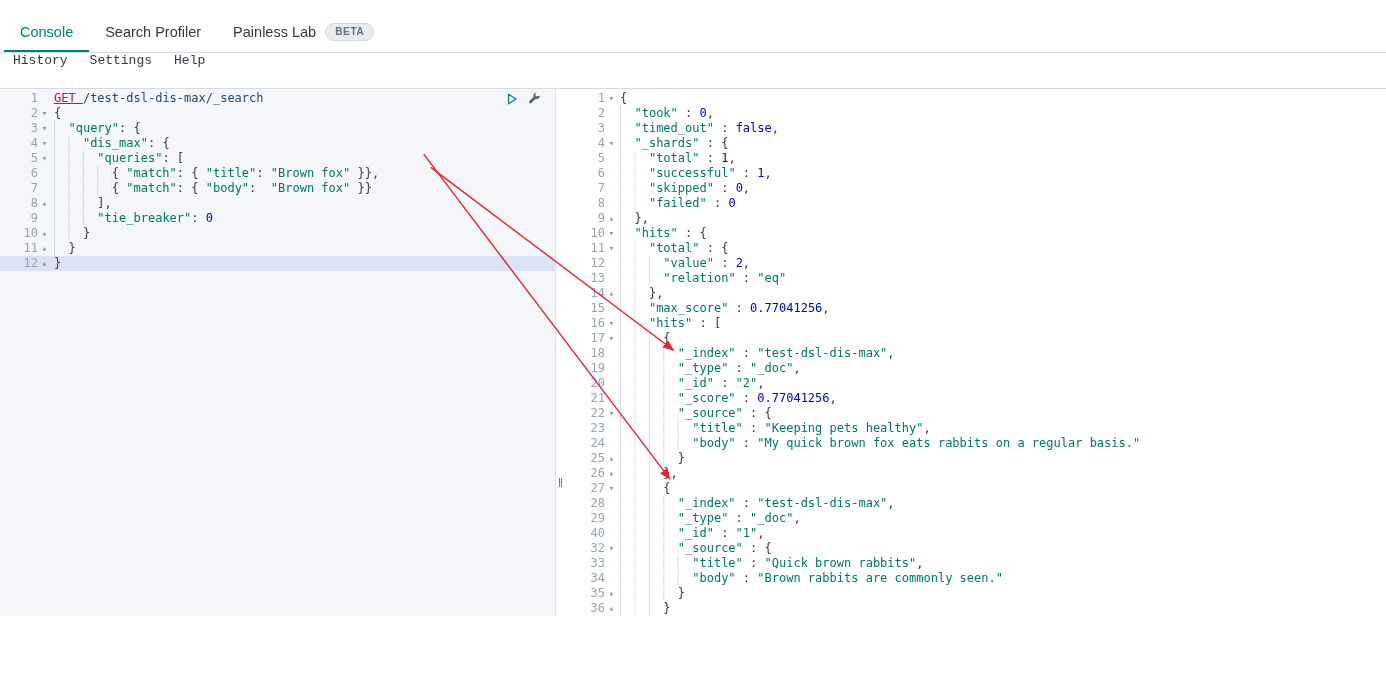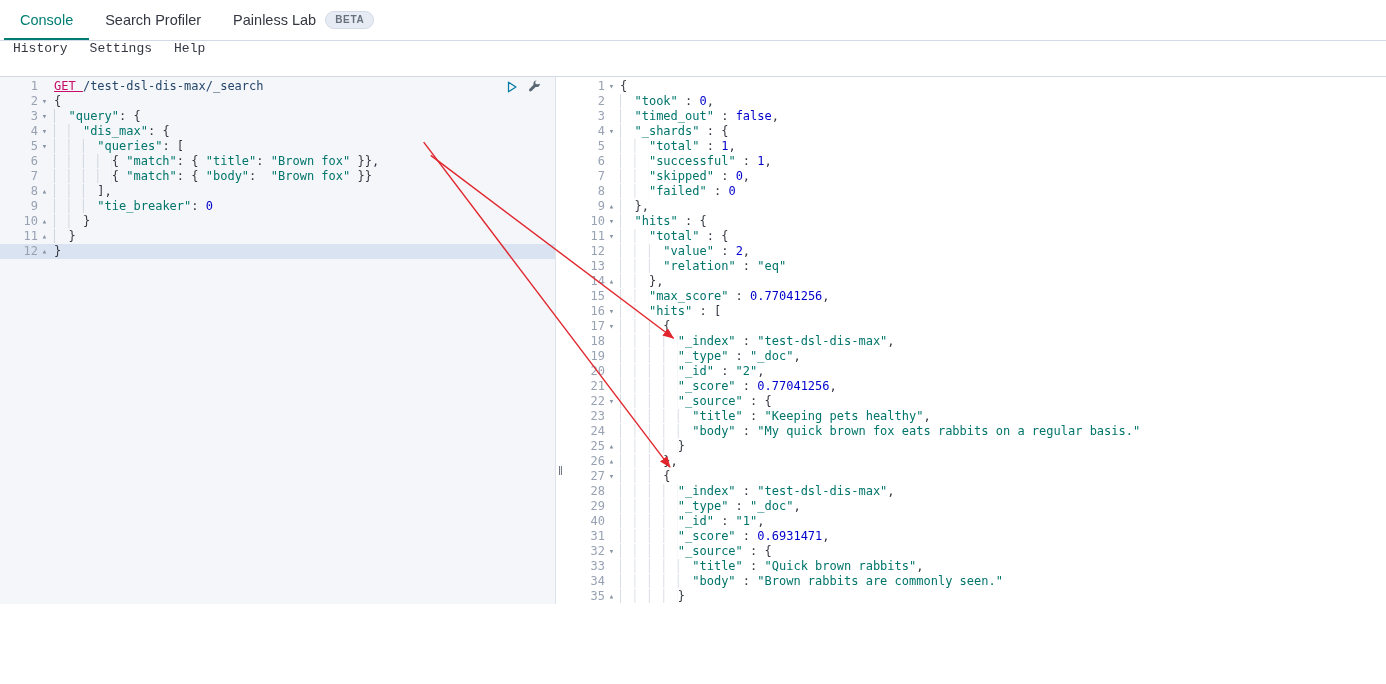--- a/index.html
+++ b/index.html
@@ -2,21 +2,21 @@
 <html style="--accent: #017D73; --border: #D3DAE6; --paneBg: #F4F6F9; --activeLine: #D9E3F1; --gutter: #98A2B3; --method: #C80A68; --url: #25466B; --key: #00756B; --punct: #343741; --number: #0000CD; --arrow: #E1262D;"><head>
 <meta charset="utf-8">
 <style>
   :root{
     --accent:#017D73; --border:#D3DAE6; --paneBg:#F4F6F9; --activeLine:#D9E3F1;
     --gutter:#98A2B3; --method:#C80A68; --url:#25466B; --key:#00756B;
     --punct:#343741; --number:#0000CD; --arrow:#E1262D;
   }
   html,body{margin:0;padding:0;background:#fff;}
   .app{position:relative;width:1386px;height:604px;overflow:hidden;background:#701a75;
-       font-family:"Liberation Sans",sans-serif;color:#343741;}
+       font-family:"Liberation Sans",sans-serif;color:#343741;margin-top:12px;}
 
   
   .tabbar{display:flex;align-items:stretch;height:40px;border-bottom:1px solid var(--border);padding:0 4px;background:#fff;}
   .tab{display:flex;align-items:center;gap:9px;padding:0 16px;font-size:14.5px;color:#343741;cursor:pointer;}
   .tab.active{color:var(--accent);box-shadow:inset 0 -2px 0 var(--accent);}
   .beta{font-size:10px;font-weight:700;letter-spacing:.7px;color:#69707D;background:#E7ECF4;
         border:1px solid #D3DAE6;border-radius:10px;padding:2px 9px;line-height:12px;}
 
   
   .menubar{display:flex;align-items:flex-start;height:35px;border-bottom:1px solid var(--border);padding:0 2px;background:#fff;font-family:Liberation Mono, monospace;}
@@ -394,27 +394,20 @@
           </div>
           <div class="cl">
             <span class="gut">
               <span class="ln">40</span>
               <span class="fw"></span>
             </span>
             <span class="ct"><span class="tok-ind">        </span><span class="tok-k">"_id"</span><span class="tok-p"> : </span><span class="tok-k">"1"</span><span class="tok-p">,</span></span>
           </div>
           <div class="cl">
             <span class="gut">
-              <span class="ln">31</span>
-              <span class="fw"></span>
-            </span>
-            <span class="ct"><span class="tok-ind">        </span><span class="tok-k">"_score"</span><span class="tok-p"> : </span><span class="tok-n">0.6931471</span><span class="tok-p">,</span></span>
-          </div>
-          <div class="cl">
-            <span class="gut">
               <span class="ln">32</span>
               <span class="fw">▾</span>
             </span>
             <span class="ct"><span class="tok-ind">        </span><span class="tok-k">"_source"</span><span class="tok-p"> : {</span></span>
           </div>
           <div class="cl">
             <span class="gut">
               <span class="ln">33</span>
               <span class="fw"></span>
             </span>

